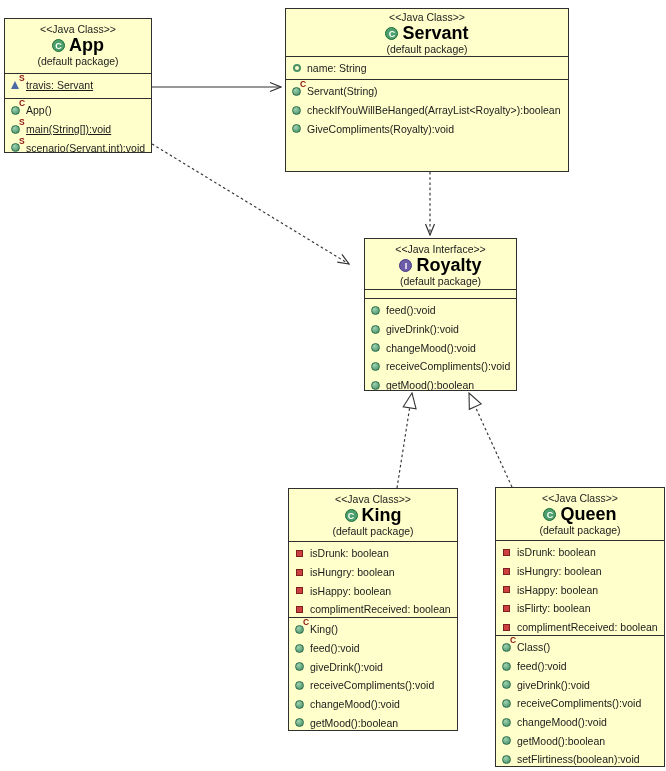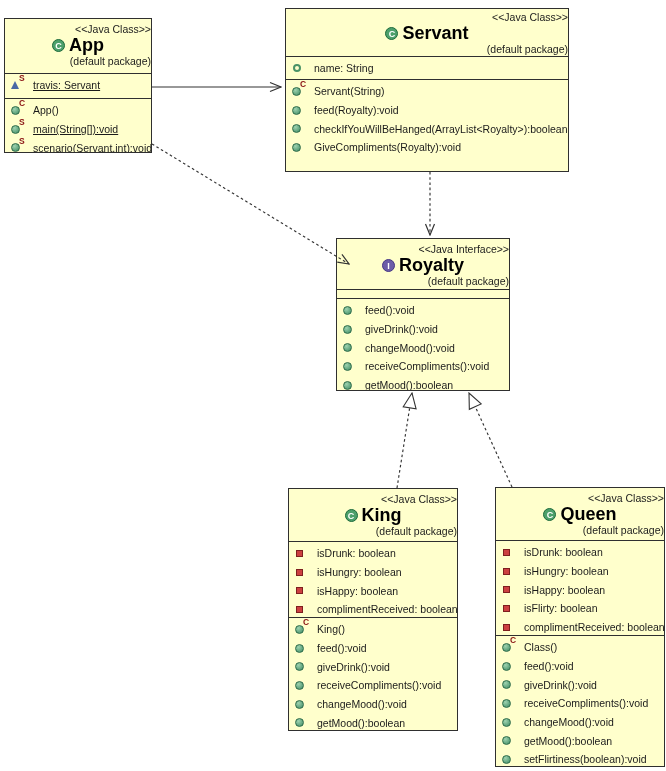--- a/index.html
+++ b/index.html
@@ -3,48 +3,48 @@
 <meta charset="utf-8">
 <style>
   html,body{margin:0;padding:0;}
   body{width:666px;height:771px;background:#ffffff;position:relative;
        font-family:"Liberation Sans", sans-serif;overflow:hidden;}
   #edges{position:absolute;left:0;top:0;z-index:2;pointer-events:none;}
   #edges line{pointer-events:stroke;}
   .uml-box{position:absolute;background:#ffffcc;border:1px solid #2f2f2f;
            box-sizing:border-box;z-index:1;display:flex;flex-direction:column;}
   .compartment{border-top:1px solid #2f2f2f;box-sizing:border-box;overflow:hidden;flex:0 0 auto;}
-  .title{border-top:none;text-align:right;padding-top:4px;}
+  .title{border-top:none;text-align:center;padding-top:4px;}
   .stereotype{font-size:10.5px;color:#1b1b1b;line-height:13px;}
   .name-row{display:flex;justify-content:center;align-items:center;gap:4px;height:17px;margin:1px 0;}
   .cls-name{font-weight:bold;font-size:18px;color:#000;}
   .pkg{font-size:10.5px;color:#1b1b1b;line-height:13px;}
   .t-icon{width:13px;height:13px;border-radius:50%;display:inline-flex;align-items:center;
           justify-content:center;font-size:9px;font-weight:bold;box-sizing:border-box;flex:0 0 13px;}
   .class-icon{background:#4da06b;border:1px solid #1d6b3c;color:#ffffff;}
   .interface-icon{background:#6c5da8;border:1px solid #453784;color:#ffffff;}
   .fields,.methods{padding-top:2px;}
-  .row{display:flex;align-items:center;height:18.7px;padding-left:5px;gap:8px;
+  .row{display:flex;align-items:center;height:18.7px;padding-left:5px;gap:1px;
        font-size:10.5px;color:#1b1b1b;white-space:nowrap;}
   .icon-wrap{position:relative;display:inline-flex;align-items:center;flex:0 0 15px;width:15px;height:14px;}
   .glyph{display:inline-block;box-sizing:border-box;}
   .glyph.ball{width:9px;height:9px;border-radius:50%;margin-left:1px;
       background:radial-gradient(circle at 35% 30%, #9fd3b0, #3d8a62);border:1px solid #2c6b4a;}
   .glyph.ring{width:8px;height:8px;border-radius:50%;border:2px solid #4a9367;background:transparent;margin-left:2px;}
   .glyph.square{width:7px;height:7px;background:#cc4040;border:1px solid #7e1f1f;margin-left:2px;}
   .glyph.tri{width:0;height:0;border-left:4.5px solid transparent;border-right:4.5px solid transparent;
       border-bottom:8px solid #4a69a5;margin-left:1px;}
   .sup{position:absolute;top:-4px;left:9px;font-size:8.5px;font-weight:bold;color:#8b1414;line-height:9px;}
   .label.u{text-decoration:underline;}
   
   #box-app{left:4px;top:18px;width:148px;height:135px;}
   #box-app .title{height:54px;} #box-app .fields{height:25px;} #box-app .methods{flex:1;}
   #box-servant{left:285px;top:8px;width:284px;height:164px;}
   #box-servant .title{height:47px;padding-top:2px;} #box-servant .fields{height:23px;} #box-servant .methods{flex:1;}
-  #box-royalty{left:336px;top:238px;width:174px;height:153px;}
+  #box-royalty{left:364px;top:238px;width:153px;height:153px;}
   #box-royalty .title{height:50px;} #box-royalty .fields{height:9px;padding:0;} #box-royalty .methods{flex:1;}
   #box-king{left:288px;top:488px;width:170px;height:243px;}
   #box-king .title{height:52px;} #box-king .fields{height:76px;} #box-king .methods{flex:1;}
   #box-queen{left:495px;top:487px;width:170px;height:280px;}
   #box-queen .title{height:52px;} #box-queen .fields{height:95px;} #box-queen .methods{flex:1;}
 </style>
 </head>
 <body>
 
 <svg id="edges" width="666" height="771">
@@ -128,26 +128,20 @@
         <span class="icon-wrap">
           <span class="glyph ball"></span>
           <span class="sup">C</span>
         </span>
         <span class="label">Servant(String)</span>
       </div>
       <div class="row">
         <span class="icon-wrap">
           <span class="glyph ball"></span>
         </span>
-        <span class="label">feed(Royalty):void</span>
-      </div>
-      <div class="row">
-        <span class="icon-wrap">
-          <span class="glyph ball"></span>
-        </span>
         <span class="label">checkIfYouWillBeHanged(ArrayList&lt;Royalty&gt;):boolean</span>
       </div>
       <div class="row">
         <span class="icon-wrap">
           <span class="glyph ball"></span>
         </span>
         <span class="label">GiveCompliments(Royalty):void</span>
       </div>
     </div>
 </div>

